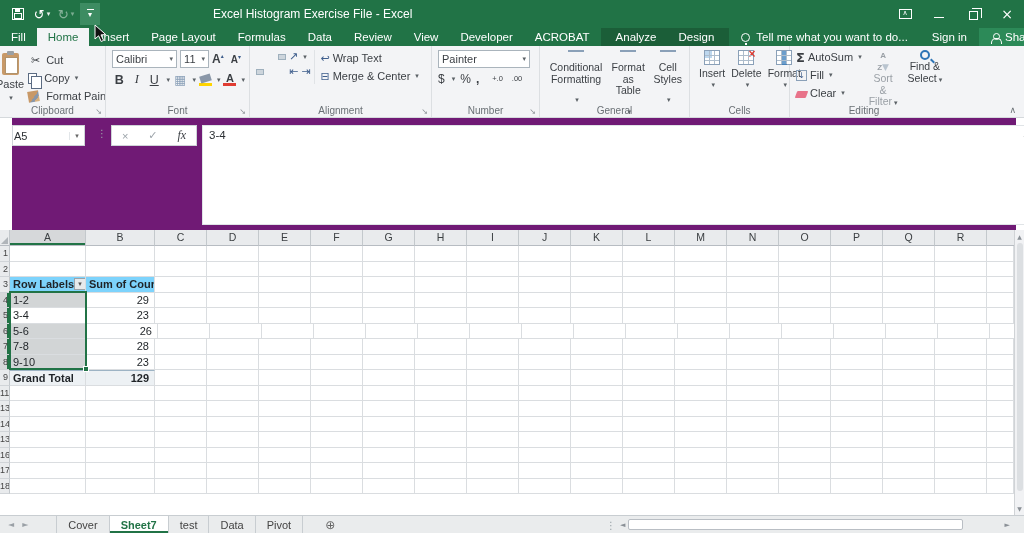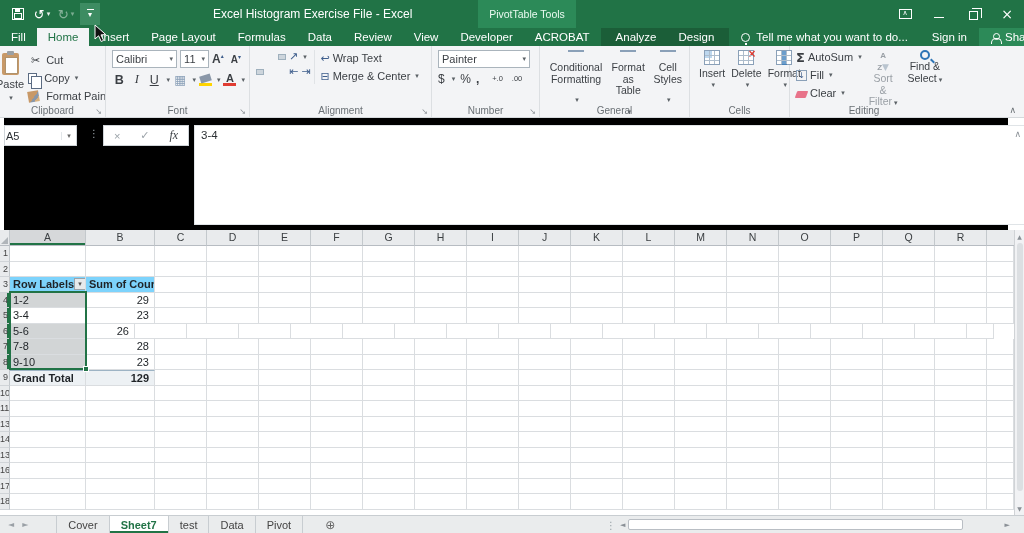--- a/index.html
+++ b/index.html
@@ -128,21 +128,21 @@
   .eraser { width:11px; height:7px; background:#e8738a; transform:skewX(-20deg); border-radius:1px; margin-top:3px; }
   .bigv { display:flex; flex-direction:column; align-items:center; font-size:10.5px; line-height:11.5px; text-align:center; padding:0 3px; }
   .az { font-size:8px; font-weight:bold; color:#9aa0a6; line-height:7px; }
   .funnel { color:#b9c4cf; font-size:9px; }
   .mag { width:10px; height:10px; border:2px solid #2e75b6; border-radius:50%; position:relative; margin:1px; }
   .mag::after { content:""; position:absolute; left:8px; top:8px; width:5px; height:2px; background:#2e75b6; transform:rotate(45deg); }
   .dimtxt { color:#9aa0a6; }
   .ribcollapse { position:absolute; right:8px; bottom:2px; font-size:9px; color:#6a7075; }
 
   
-  .fregion { position:absolute; left:4px; top:118px; width:1004px; height:112px; background:#000000; }
+  .fregion { position:absolute; left:12px; top:118px; width:1004px; height:112px; background:#701a75; }
   .namebox { position:absolute; left:0; top:7px; width:73px; height:21px; background:#fff; border:1px solid #cfd4d8; display:flex; align-items:center; font-size:11px; color:#2b2f33; }
   .nbtext { flex:1; padding-left:4px; text-indent:-3px; overflow:hidden; }
   .nbdd { width:15px; text-align:center; font-size:7px; color:#666; border-left:1px solid #e2e6e9; }
   .vdots { position:absolute; left:85px; top:10px; font-size:10px; color:#9aa2a8; }
   .fbtns { position:absolute; left:99px; top:7px; width:86px; height:21px; background:#fff; border:1px solid #cfd4d8; display:flex; align-items:center; justify-content:space-around; }
   .fbtn { font-size:11px; color:#9aa2a8; }
   .fx { font-family:"Liberation Serif",serif; font-style:italic; font-size:12px; color:#3b3f44; }
   .finput { position:absolute; left:190px; top:7px; width:834px; height:100px; background:#fff; border:1px solid #e0e4e7; font-size:11.5px; color:#2b2f33; padding:3px 6px; }
   .fcollapse { position:absolute; right:6px; top:3px; font-size:9px; color:#8a9096; }
 
@@ -196,21 +196,20 @@
   <div class="titlebar">
     <div class="qat">
       <span class="qbtn">
           <span class="save-ic"></span>
         </span>
       <span class="qbtn g">↺<i class="dd" style="color:#fff">▾</i></span>
       <span class="qbtn g dim">↻<i class="dd" style="color:#fff">▾</i></span>
       <span class="qbtn g qcustom"><i class="dash"></i>▾</span>
     </div>
     <div class="wtitle">Excel Histogram Exercise File - Excel</div>
-    <div class="ctxhead">PivotTable Tools</div>
     <div class="wincontrols">
       <span class="wbtn">
           <span class="rdo-ic"></span>
         </span>
       <span class="wbtn">
           <span class="min-ic"></span>
         </span>
       <span class="wbtn">
           <span class="rest-ic"></span>
         </span>
@@ -581,21 +580,21 @@
         <div class="gc" style="width: 52px;"></div>
         <div class="gc" style="width: 52px;"></div>
         <div class="gc" style="width: 52px;"></div>
         <div class="gc" style="width: 52px;"></div>
         <div class="gc" style="width: 52px;"></div>
         <div class="gc" style="width: 27px;"></div>
       </div>
       <div class="grow">
         <div class="rh rhsel">6</div>
         <div class="gc psel" style="width: 76px;">5-6</div>
-        <div class="gc pv" style="width: 49px; padding-left: 8px;">26</div>
+        <div class="gc pv" style="width: 72px; padding-left: 8px;">26</div>
         <div class="gc" style="width: 52px;"></div>
         <div class="gc" style="width: 52px;"></div>
         <div class="gc" style="width: 52px;"></div>
         <div class="gc" style="width: 52px;"></div>
         <div class="gc" style="width: 52px;"></div>
         <div class="gc" style="width: 52px;"></div>
         <div class="gc" style="width: 52px;"></div>
         <div class="gc" style="width: 52px;"></div>
         <div class="gc" style="width: 52px;"></div>
         <div class="gc" style="width: 52px;"></div>
@@ -648,42 +647,20 @@
         <div class="gc" style="width: 52px;"></div>
         <div class="gc" style="width: 52px;"></div>
         <div class="gc" style="width: 52px;"></div>
         <div class="gc" style="width: 52px;"></div>
         <div class="gc" style="width: 27px;"></div>
       </div>
       <div class="grow">
         <div class="rh">9</div>
         <div class="gc pt" style="width: 76px;">Grand Total</div>
         <div class="gc pt pv" style="width: 69px;">129</div>
-        <div class="gc" style="width: 52px;"></div>
-        <div class="gc" style="width: 52px;"></div>
-        <div class="gc" style="width: 52px;"></div>
-        <div class="gc" style="width: 52px;"></div>
-        <div class="gc" style="width: 52px;"></div>
-        <div class="gc" style="width: 52px;"></div>
-        <div class="gc" style="width: 52px;"></div>
-        <div class="gc" style="width: 52px;"></div>
-        <div class="gc" style="width: 52px;"></div>
-        <div class="gc" style="width: 52px;"></div>
-        <div class="gc" style="width: 52px;"></div>
-        <div class="gc" style="width: 52px;"></div>
-        <div class="gc" style="width: 52px;"></div>
-        <div class="gc" style="width: 52px;"></div>
-        <div class="gc" style="width: 52px;"></div>
-        <div class="gc" style="width: 52px;"></div>
-        <div class="gc" style="width: 27px;"></div>
-      </div>
-      <div class="grow">
-        <div class="rh">10</div>
-        <div class="gc" style="width: 76px;"></div>
-        <div class="gc" style="width: 69px;"></div>
         <div class="gc" style="width: 52px;"></div>
         <div class="gc" style="width: 52px;"></div>
         <div class="gc" style="width: 52px;"></div>
         <div class="gc" style="width: 52px;"></div>
         <div class="gc" style="width: 52px;"></div>
         <div class="gc" style="width: 52px;"></div>
         <div class="gc" style="width: 52px;"></div>
         <div class="gc" style="width: 52px;"></div>
         <div class="gc" style="width: 52px;"></div>
         <div class="gc" style="width: 52px;"></div>

